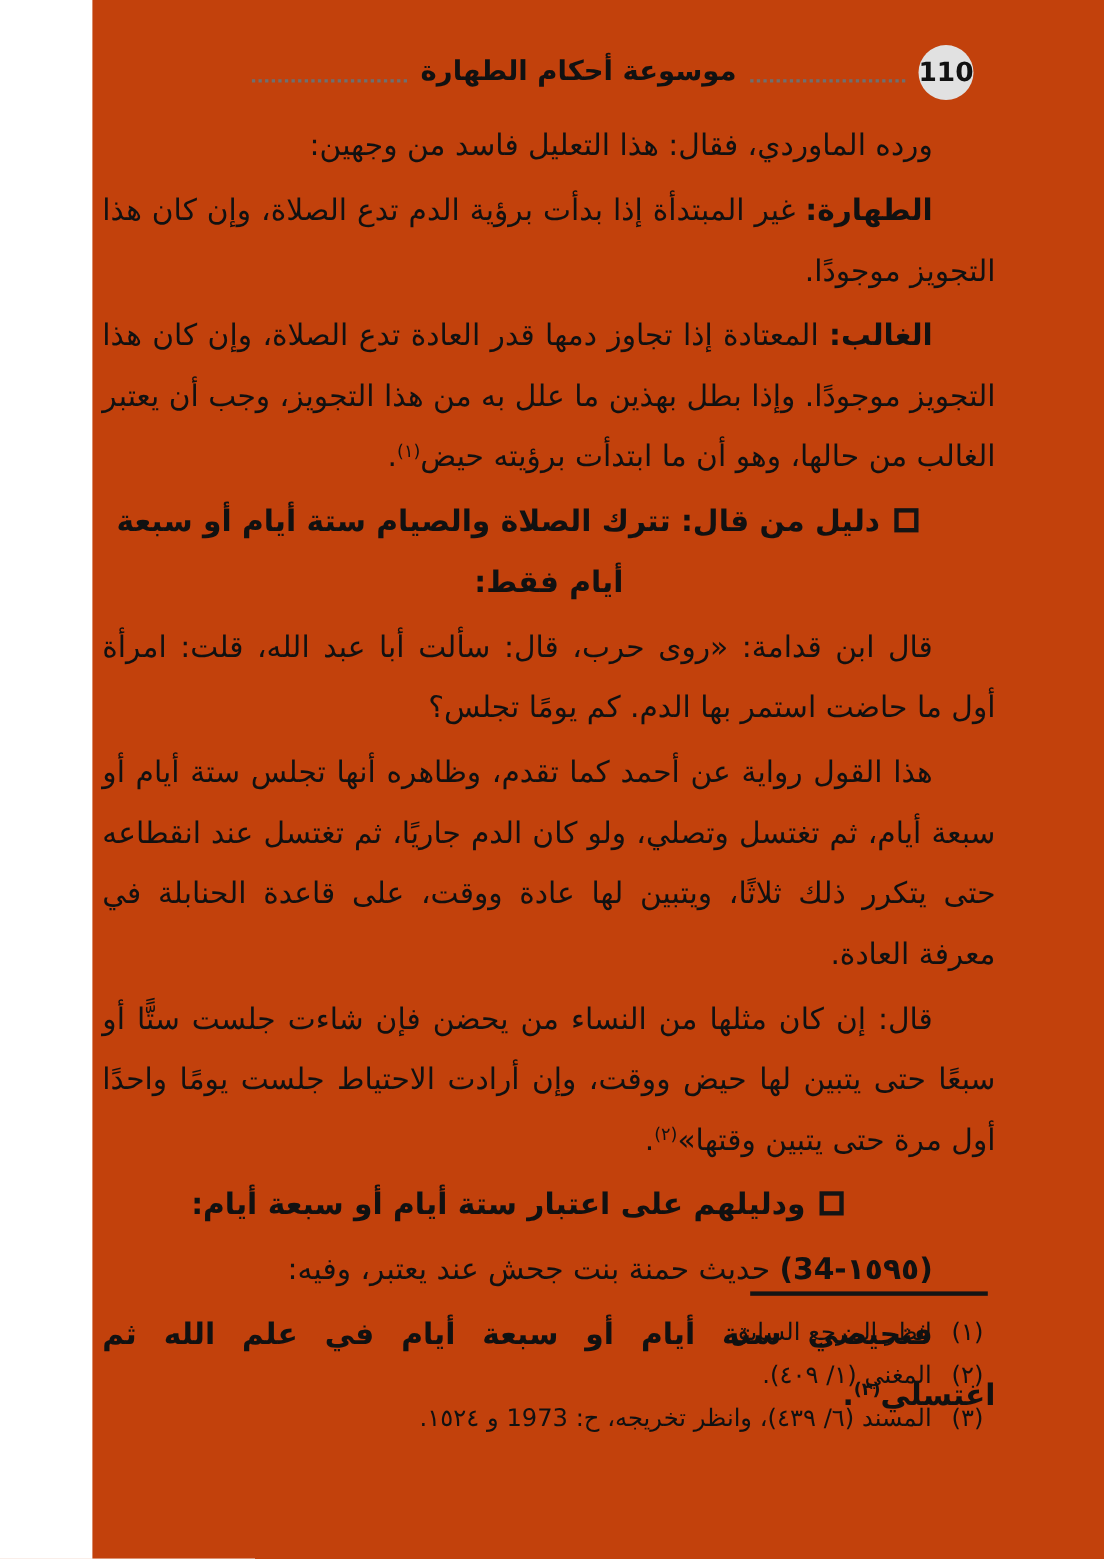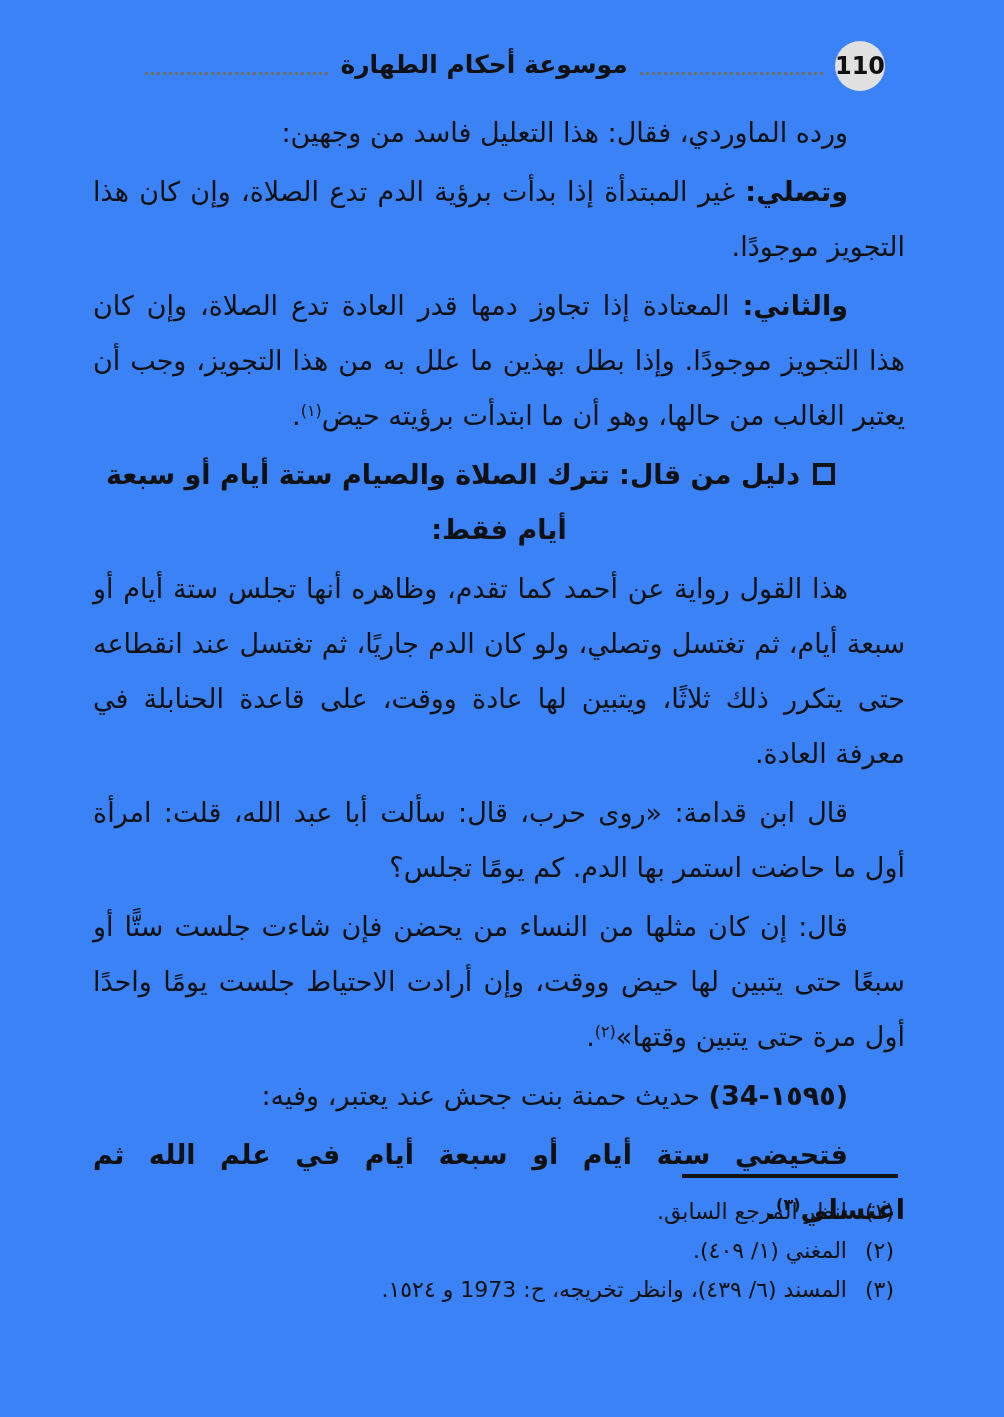--- a/index.html
+++ b/index.html
@@ -1,19 +1,19 @@
 <!DOCTYPE html>
 <html lang="ar" dir="rtl"><head>
 <meta charset="utf-8">
 <style>
   html,body{margin:0;padding:0;background:#ffffff;}
   .page{
     position:relative;
-    width:1004px;height:1417px;
-    background:#3b82f6;
+    width:920px;height:1417px;
+    background:#c2410c;
     color:#111111;
     font-family:"DejaVu Sans", sans-serif;
     direction:rtl;
     overflow:hidden;
   }
   
   .header{
     direction:ltr;
     margin:40px 119px 0 145px;
     height:52px;
@@ -108,32 +108,33 @@
     <span class="dots"></span>
     <span class="header-title">موسوعة أحكام الطهارة</span>
     <span class="dots"></span>
     <span class="pagenum-circle">110</span>
   </div>
 
   <div class="body">
 
     <p>ورده الماوردي، فقال: هذا التعليل فاسد من وجهين:</p>
 
-    <p><b class="lead">وتصلي:</b><span> غير المبتدأة إذا بدأت برؤية الدم تدع الصلاة، وإن كان هذا التجويز موجودًا.</span></p>
+    <p><b class="lead">الطهارة:</b><span> غير المبتدأة إذا بدأت برؤية الدم تدع الصلاة، وإن كان هذا التجويز موجودًا.</span></p>
 
-    <p><b class="lead">والثاني:</b><span> المعتادة إذا تجاوز دمها قدر العادة تدع الصلاة، وإن كان هذا التجويز موجودًا. وإذا بطل بهذين ما علل به من هذا التجويز، وجب أن يعتبر الغالب من حالها، وهو أن ما ابتدأت برؤيته حيض</span><sup class="fnref">(١)</sup><span>.</span></p>
+    <p><b class="lead">الغالب:</b><span> المعتادة إذا تجاوز دمها قدر العادة تدع الصلاة، وإن كان هذا التجويز موجودًا. وإذا بطل بهذين ما علل به من هذا التجويز، وجب أن يعتبر الغالب من حالها، وهو أن ما ابتدأت برؤيته حيض</span><sup class="fnref">(١)</sup><span>.</span></p>
 
     <p class="heading"><span class="sq"></span><span>دليل من قال: تترك الصلاة والصيام ستة أيام أو سبعة أيام فقط:</span></p>
 
+    <p>قال ابن قدامة: «روى حرب، قال: سألت أبا عبد الله، قلت: امرأة أول ما حاضت استمر بها الدم. كم يومًا تجلس؟</p>
+
     <p>هذا القول رواية عن أحمد كما تقدم، وظاهره أنها تجلس ستة أيام أو سبعة أيام، ثم تغتسل وتصلي، ولو كان الدم جاريًا، ثم تغتسل عند انقطاعه حتى يتكرر ذلك ثلاثًا، ويتبين لها عادة ووقت، على قاعدة الحنابلة في معرفة العادة.</p>
-
-    <p>قال ابن قدامة: «روى حرب، قال: سألت أبا عبد الله، قلت: امرأة أول ما حاضت استمر بها الدم. كم يومًا تجلس؟</p>
 
     <p><span>قال: إن كان مثلها من النساء من يحضن فإن شاءت جلست ستًّا أو سبعًا حتى يتبين لها حيض ووقت، وإن أرادت الاحتياط جلست يومًا واحدًا أول مرة حتى يتبين وقتها»</span><sup class="fnref">(٢)</sup><span>.</span></p>
 
+    <p class="heading"><span class="sq"></span><span>ودليلهم على اعتبار ستة أيام أو سبعة أيام:</span></p>
 
     <p><b class="lead">(١٥٩٥-34)</b><span> حديث حمنة بنت جحش عند يعتبر، وفيه:</span></p>
 
     <p class="bold-line"><span>فتحيضي ستة أيام أو سبعة أيام في علم الله ثم اغتسلي</span><sup class="fnref">(٣)</sup><span>.</span></p>
 
   </div>
 
   <div class="footnotes">
     <div class="fn-rule"></div>
     <div class="fn-row"><span class="fn-num">(١)</span><span class="fn-text">انظر المرجع السابق.</span></div>

